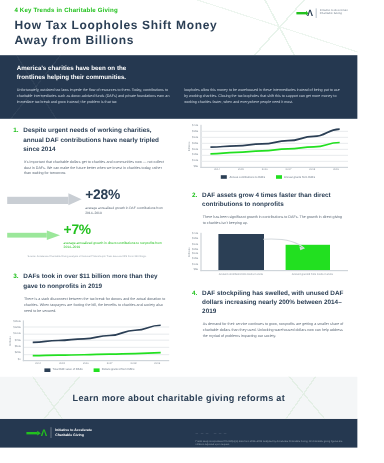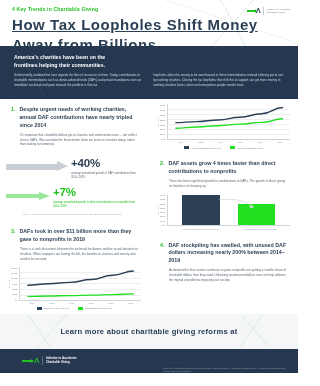--- a/index.html
+++ b/index.html
@@ -26,22 +26,22 @@
       linear-gradient(62deg, transparent 49.4%, #e9f4ec 49.4%, #e9f4ec 50.1%, transparent 50.1%),
       linear-gradient(-48deg, transparent 49.4%, #e9f4ec 49.4%, #e9f4ec 50.1%, transparent 50.1%),
       linear-gradient(18deg, transparent 49.5%, #eef6f0 49.5%, #eef6f0 50.2%, transparent 50.2%);
     pointer-events:none;
   }
   .eyebrow {
     color:#22c11e; font-size:5.1px; font-weight:bold;
     letter-spacing:.15px; margin-bottom:3px; position:relative; z-index:2;
   }
   .title {
-    color:#2b3f55; font-size:15px; font-weight:bold;
-    line-height:1.3; letter-spacing:.55px; position:relative; z-index:2;text-decoration:underline;
+    color:#2b3f55; font-size:10px; font-weight:bold;
+    line-height:1.3; letter-spacing:.55px; position:relative; z-index:2;
   }
   .logo-top {
     position:absolute; right:8px; top:7px; display:flex;
     align-items:center; gap:2.5px; z-index:3;
   }
   .logo-mark { display:flex; align-items:center; gap:.5px; }
   .logo-arrow {
     width:8px; height:1.4px; background:#22c11e; position:relative;
   }
   .logo-arrow::after {
@@ -259,21 +259,21 @@
 
       <div class="stats">
         <div class="stat-row">
           <span class="arrow-wrap gray">
             <span class="arrow arrow-big">
               <span class="arrow-body"></span>
                 <span class="arrow-head"></span>
             </span>
           </span>
           <span class="stat-text">
-            <span class="stat-num navy">+40%</span>
+            <span class="stat-num navy">+28%</span>
             <span class="stat-cap navy" style="display:block">average annualized growth in DAF contributions from 2014–2019</span>
           </span>
         </div>
         <div class="stat-row">
           <span class="arrow-wrap green">
             <span class="arrow arrow-small">
               <span class="arrow-body"></span>
                 <span class="arrow-head"></span>
             </span>
           </span>

